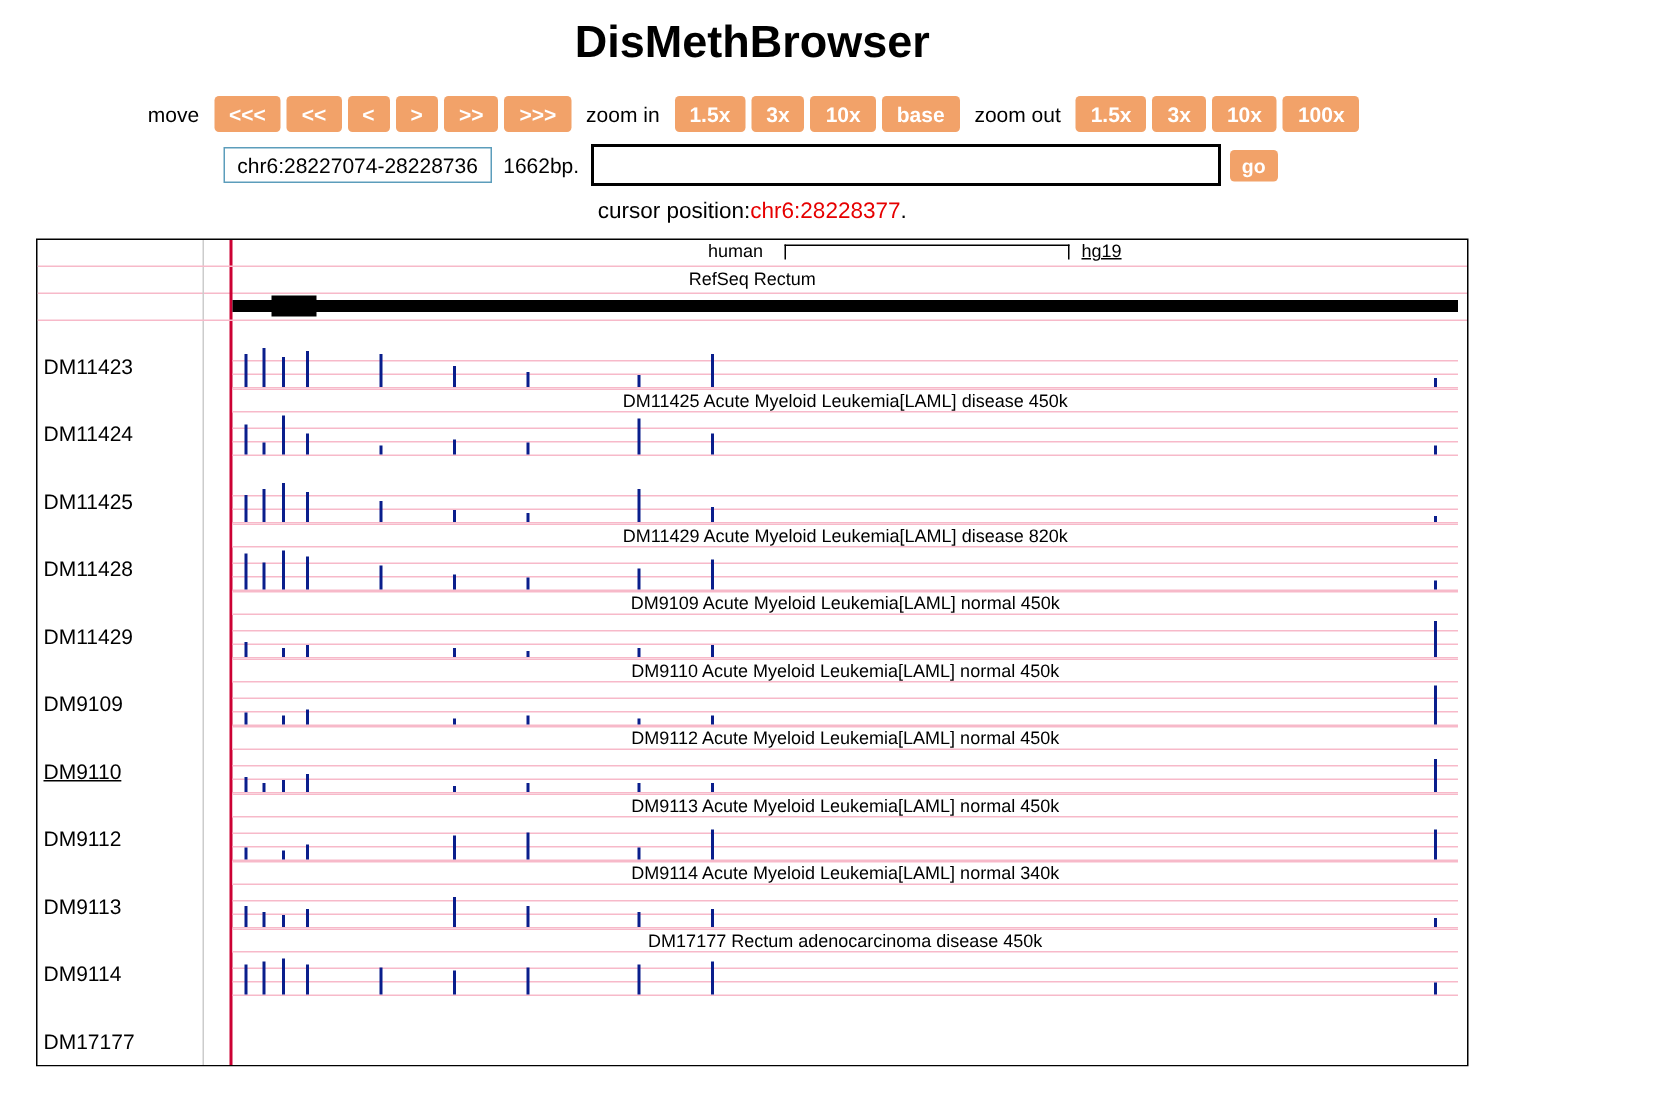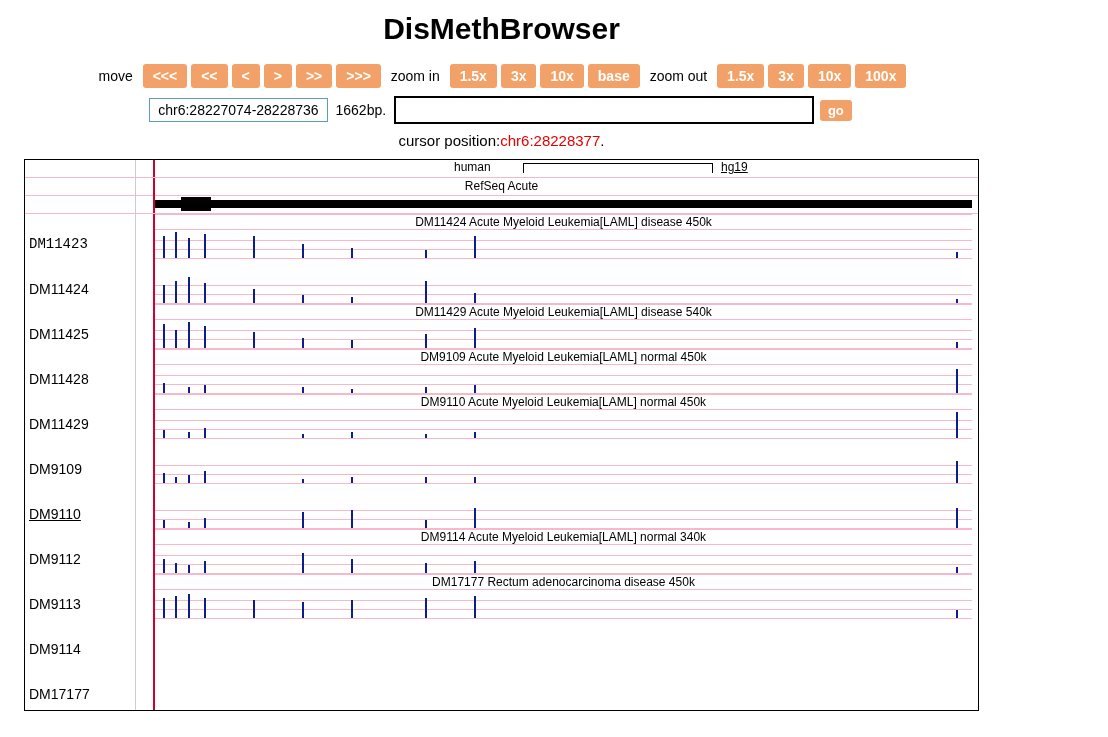--- a/index.html
+++ b/index.html
@@ -146,71 +146,87 @@
 
 <div class="cursor-line">
   <span>cursor position:</span><span class="cursor-pos">chr6:28228377</span><span>.</span>
 </div>
 
 <div class="browser">
   <div class="gutter-border"></div>
   <div class="redline"></div>
 
   <div class="hdr">
-    <span class="ruler-lbl" style="left:429px;">human</span>
+    <span class="ruler-lbl" style="left:447px;">human</span>
     <span class="ruler-seg" style="left:498px; width:190px;"></span>
     <span class="ruler-lbl" style="left:696px;text-decoration:underline;">hg19</span>
   </div>
-  <div class="hdr2">RefSeq Acute</div>
+  <div class="hdr2">RefSeq Rectum</div>
   <div class="genebar">
     <div class="bar"></div>
     <div class="thick" style="left:156px; width:30px;"></div>
   </div>
 
   <div class="track-area" id="track-area">
-        <div class="track-label" style="top: 22px; font-family: Liberation Mono, monospace;">DM11423</div>
+        <div class="track-label" style="top: 22px;">DM11423</div>
         <div class="track-label" style="top: 67px;">DM11424</div>
         <div class="track">
-          <div class="title">DM11424 Acute Myeloid Leukemia[LAML] disease 450k</div>
           <div class="canvas">
             <div class="hline" style="top: 9px;"></div>
             <div class="hline" style="top: 18px;"></div>
             <div class="bar" style="left: 1%; height: 22px;"></div>
             <div class="bar" style="left: 2.5%; height: 26px;"></div>
             <div class="bar" style="left: 4%; height: 20px;"></div>
             <div class="bar" style="left: 6%; height: 24px;"></div>
             <div class="bar" style="left: 12%; height: 22px;"></div>
             <div class="bar" style="left: 18%; height: 14px;"></div>
             <div class="bar" style="left: 24%; height: 10px;"></div>
             <div class="bar" style="left: 33%; height: 8px;"></div>
             <div class="bar" style="left: 39%; height: 22px;"></div>
             <div class="bar" style="left: 98%; height: 6px;"></div>
           </div>
         </div>
         <div class="track-label" style="top: 112px;">DM11425</div>
+        <div class="track">
+          <div class="title">DM11425 Acute Myeloid Leukemia[LAML] disease 450k</div>
+          <div class="canvas">
+            <div class="hline" style="top: 9px;"></div>
+            <div class="hline" style="top: 18px;"></div>
+            <div class="bar" style="left: 1%; height: 20px;"></div>
+            <div class="bar" style="left: 2.5%; height: 8px;"></div>
+            <div class="bar" style="left: 4%; height: 26px;"></div>
+            <div class="bar" style="left: 6%; height: 14px;"></div>
+            <div class="bar" style="left: 12%; height: 6px;"></div>
+            <div class="bar" style="left: 18%; height: 10px;"></div>
+            <div class="bar" style="left: 24%; height: 8px;"></div>
+            <div class="bar" style="left: 33%; height: 24px;"></div>
+            <div class="bar" style="left: 39%; height: 14px;"></div>
+            <div class="bar" style="left: 98%; height: 6px;"></div>
+          </div>
+        </div>
         <div class="track-label" style="top: 157px;">DM11428</div>
         <div class="track">
           <div class="canvas">
             <div class="hline" style="top: 9px;"></div>
             <div class="hline" style="top: 18px;"></div>
             <div class="bar" style="left: 1%; height: 18px;"></div>
             <div class="bar" style="left: 2.5%; height: 22px;"></div>
             <div class="bar" style="left: 4%; height: 26px;"></div>
             <div class="bar" style="left: 6%; height: 20px;"></div>
             <div class="bar" style="left: 12%; height: 14px;"></div>
             <div class="bar" style="left: 18%; height: 8px;"></div>
             <div class="bar" style="left: 24%; height: 6px;"></div>
             <div class="bar" style="left: 33%; height: 22px;"></div>
             <div class="bar" style="left: 39%; height: 10px;"></div>
             <div class="bar" style="left: 98%; height: 4px;"></div>
           </div>
         </div>
         <div class="track-label" style="top: 202px;">DM11429</div>
         <div class="track">
-          <div class="title">DM11429 Acute Myeloid Leukemia[LAML] disease 540k</div>
+          <div class="title">DM11429 Acute Myeloid Leukemia[LAML] disease 820k</div>
           <div class="canvas">
             <div class="hline" style="top: 9px;"></div>
             <div class="hline" style="top: 18px;"></div>
             <div class="bar" style="left: 1%; height: 24px;"></div>
             <div class="bar" style="left: 2.5%; height: 18px;"></div>
             <div class="bar" style="left: 4%; height: 26px;"></div>
             <div class="bar" style="left: 6%; height: 22px;"></div>
             <div class="bar" style="left: 12%; height: 16px;"></div>
             <div class="bar" style="left: 18%; height: 10px;"></div>
             <div class="bar" style="left: 24%; height: 8px;"></div>
@@ -246,36 +262,38 @@
             <div class="bar" style="left: 6%; height: 10px;"></div>
             <div class="bar" style="left: 18%; height: 4px;"></div>
             <div class="bar" style="left: 24%; height: 6px;"></div>
             <div class="bar" style="left: 33%; height: 4px;"></div>
             <div class="bar" style="left: 39%; height: 6px;"></div>
             <div class="bar" style="left: 98%; height: 26px;"></div>
           </div>
         </div>
         <div class="track-label" style="top: 337px;">DM9112</div>
         <div class="track">
+          <div class="title">DM9112 Acute Myeloid Leukemia[LAML] normal 450k</div>
           <div class="canvas">
             <div class="hline" style="top: 9px;"></div>
             <div class="hline" style="top: 18px;"></div>
             <div class="bar" style="left: 1%; height: 10px;"></div>
             <div class="bar" style="left: 2.5%; height: 6px;"></div>
             <div class="bar" style="left: 4%; height: 8px;"></div>
             <div class="bar" style="left: 6%; height: 12px;"></div>
             <div class="bar" style="left: 18%; height: 4px;"></div>
             <div class="bar" style="left: 24%; height: 6px;"></div>
             <div class="bar" style="left: 33%; height: 6px;"></div>
             <div class="bar" style="left: 39%; height: 6px;"></div>
             <div class="bar" style="left: 98%; height: 22px;"></div>
           </div>
         </div>
         <div class="track-label" style="top: 382px;">DM9113</div>
         <div class="track">
+          <div class="title">DM9113 Acute Myeloid Leukemia[LAML] normal 450k</div>
           <div class="canvas">
             <div class="hline" style="top: 9px;"></div>
             <div class="hline" style="top: 18px;"></div>
             <div class="bar" style="left: 1%; height: 8px;"></div>
             <div class="bar" style="left: 4%; height: 6px;"></div>
             <div class="bar" style="left: 6%; height: 10px;"></div>
             <div class="bar" style="left: 18%; height: 16px;"></div>
             <div class="bar" style="left: 24%; height: 18px;"></div>
             <div class="bar" style="left: 33%; height: 8px;"></div>
             <div class="bar" style="left: 39%; height: 20px;"></div>

